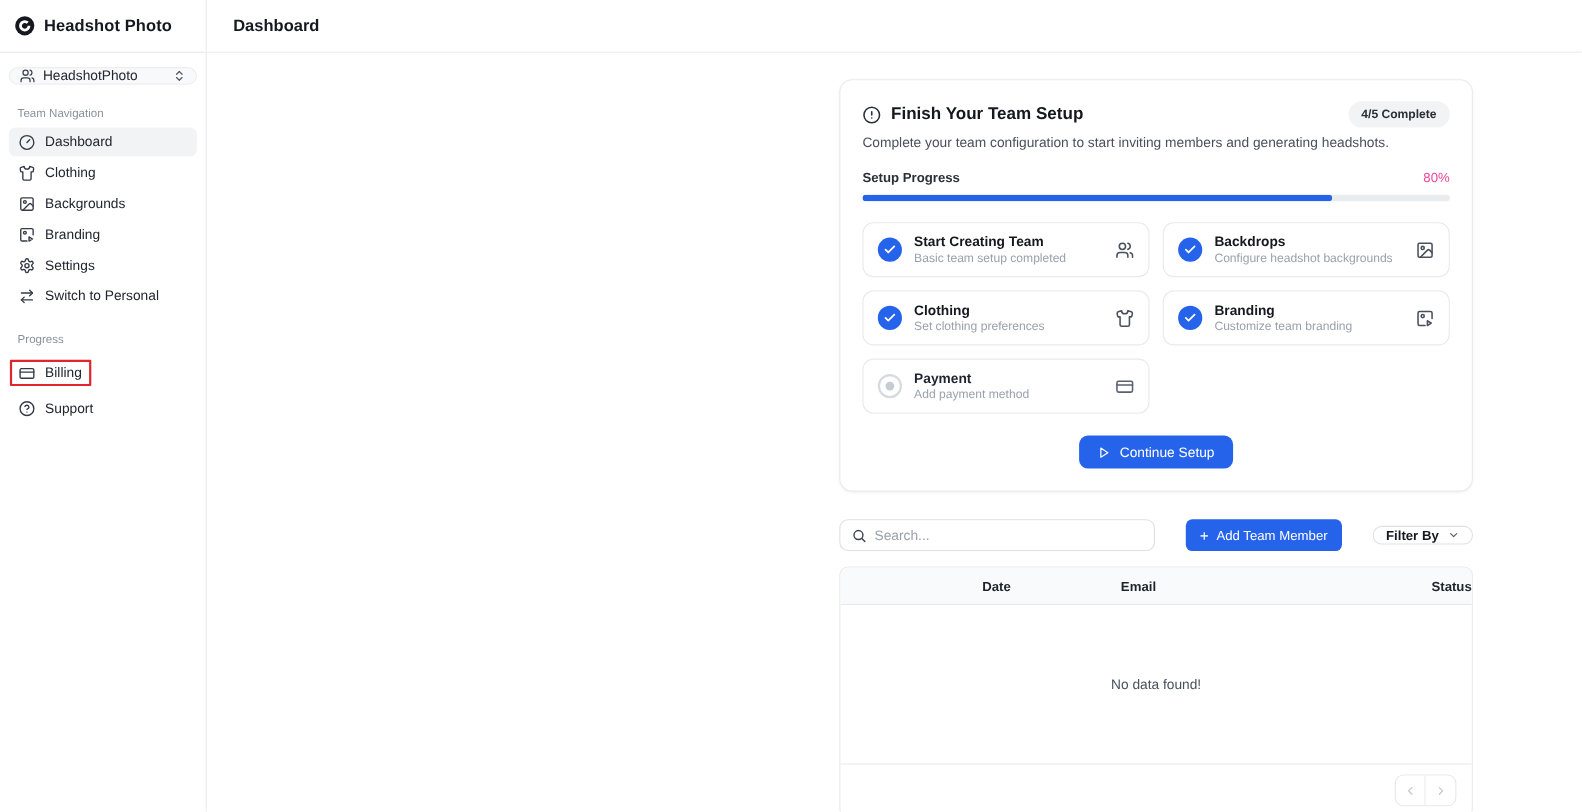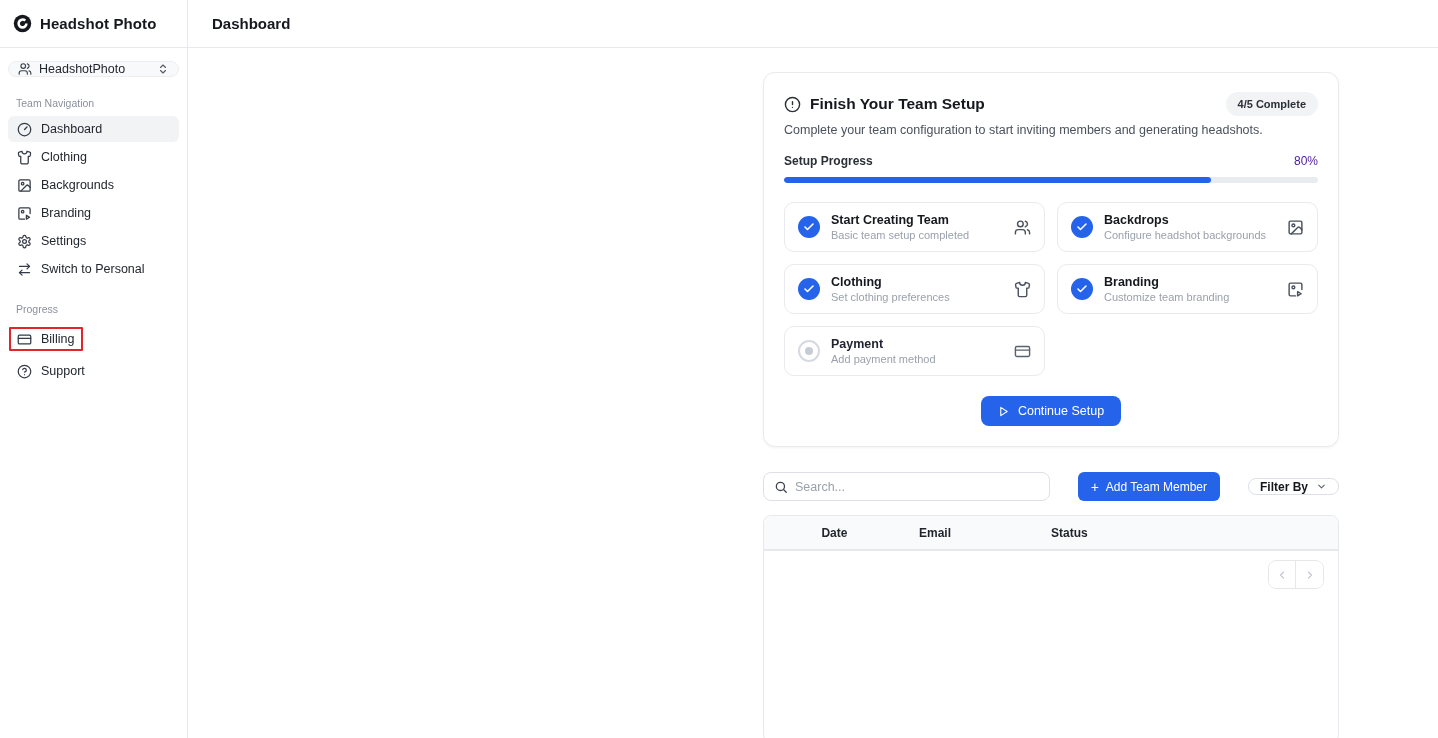--- a/index.html
+++ b/index.html
@@ -45,21 +45,21 @@
                 box-shadow:0 1px 3px rgba(16,24,40,.05); padding:19px 20px 20px 20px; }
   .sc-head { display:flex; align-items:center; }
   .sc-title-wrap { display:flex; align-items:center; gap:9px; flex:1; }
   .info-ic { color:#2a2f38; display:flex; }
   .sc-title { font-size:15.5px; font-weight:bold; color:#15181e; }
   .sc-badge { background:#f1f3f5; border-radius:999px; padding:6px 12px; font-size:11px;
               font-weight:bold; color:#2a2f38; }
   .sc-desc { margin-top:7px; font-size:12.5px; color:#4a515c; }
   .prog-row { display:flex; margin-top:17px; align-items:center; }
   .prog-label { flex:1; font-size:12px; font-weight:bold; color:#2a2f38; }
-  .prog-val { font-size:12px; color:#4c1d95; }
+  .prog-val { font-size:12px; color:#ec4899; }
   .prog-track { margin-top:9px; height:6px; border-radius:3px; background:#e9ecef; overflow:hidden; }
   .prog-fill { height:100%; border-radius:3px; background:#2563eb; }
 
   .setup-grid { display:grid; grid-template-columns:1fr 1fr; gap:12px; margin-top:19px; }
   .setup-item { border:1px solid #e8eaee; border-radius:10px; padding:10px 13px; display:flex;
                 align-items:center; gap:11px; min-height:46px; background:#fff; }
   .check-circle { width:22px; height:22px; min-width:22px; border-radius:50%; background:#2563eb;
                   display:flex; align-items:center; justify-content:center; color:#fff; }
   .radio-circle { width:22px; height:22px; min-width:22px; border-radius:50%;
                   border:2px solid #d6dae0; display:flex; align-items:center; justify-content:center; }
@@ -91,21 +91,21 @@
   .filter-btn { background:#fff; border:1px solid #dde1e6; border-radius:8px; height:17px;
                 padding:0 11px; font-size:12px; font-weight:bold; color:#15181e; font-family:inherit;
                 display:flex; align-items:center; gap:8px; cursor:pointer; white-space:nowrap; }
   .filter-btn .chev { color:#5a6170; display:flex; }
 
   
   .table-card { margin-top:14px; border:1px solid #e7e9ee; border-radius:8px; background:#fff;
                 display:flex; flex-direction:column; height:228px; overflow:hidden; }
   .thead { display:flex; background:#f9fafb; border-bottom:1px solid #e7e9ee; height:34px;
            align-items:center; }
-  .th { font-size:12px; font-weight:bold; color:#1f242c; text-align:left; }
+  .th { font-size:12px; font-weight:bold; color:#1f242c; text-align:right; }
   .th.c0 { width:10%; } .th.c1 { width:17%; } .th.c2 { width:23%; } .th.c3 { width:50%; }
   .tbody { flex:1; display:flex; align-items:center; justify-content:center; }
   .empty-msg { font-size:12.5px; color:#4a515c; }
   .tfoot { border-top:1px solid #e7e9ee; height:48px; display:flex; align-items:center;
            justify-content:flex-end; padding-right:14px; }
   .pager { display:flex; border:1px solid #e5e7eb; border-radius:8px; overflow:hidden; }
   .pg-btn { width:27px; height:27px; background:#fff; border:none; display:flex; align-items:center;
             justify-content:center; color:#c3c8d0; cursor:pointer; }
   .pg-btn:first-child { border-right:1px solid #e5e7eb; }
 </style>
@@ -394,20 +394,23 @@
             </span>
           </button>
         </div>
 
         <section class="table-card">
           <div class="thead">
             <span class="th c0"></span>
             <span class="th c1">Date</span>
             <span class="th c2">Email</span>
             <span class="th c3">Status</span>
+          </div>
+          <div class="tbody">
+            <span class="empty-msg">No data found!</span>
           </div>
           <div class="tfoot">
             <div class="pager">
               <button class="pg-btn">
                 <span style="display:flex;">
                   <svg width="12" height="12" viewBox="0 0 24 24" fill="none" stroke="currentColor" stroke-width="2.4" stroke-linecap="round" stroke-linejoin="round">
                       <path d="m15 18-6-6 6-6"></path>
                     </svg>
                 </span>
               </button>

